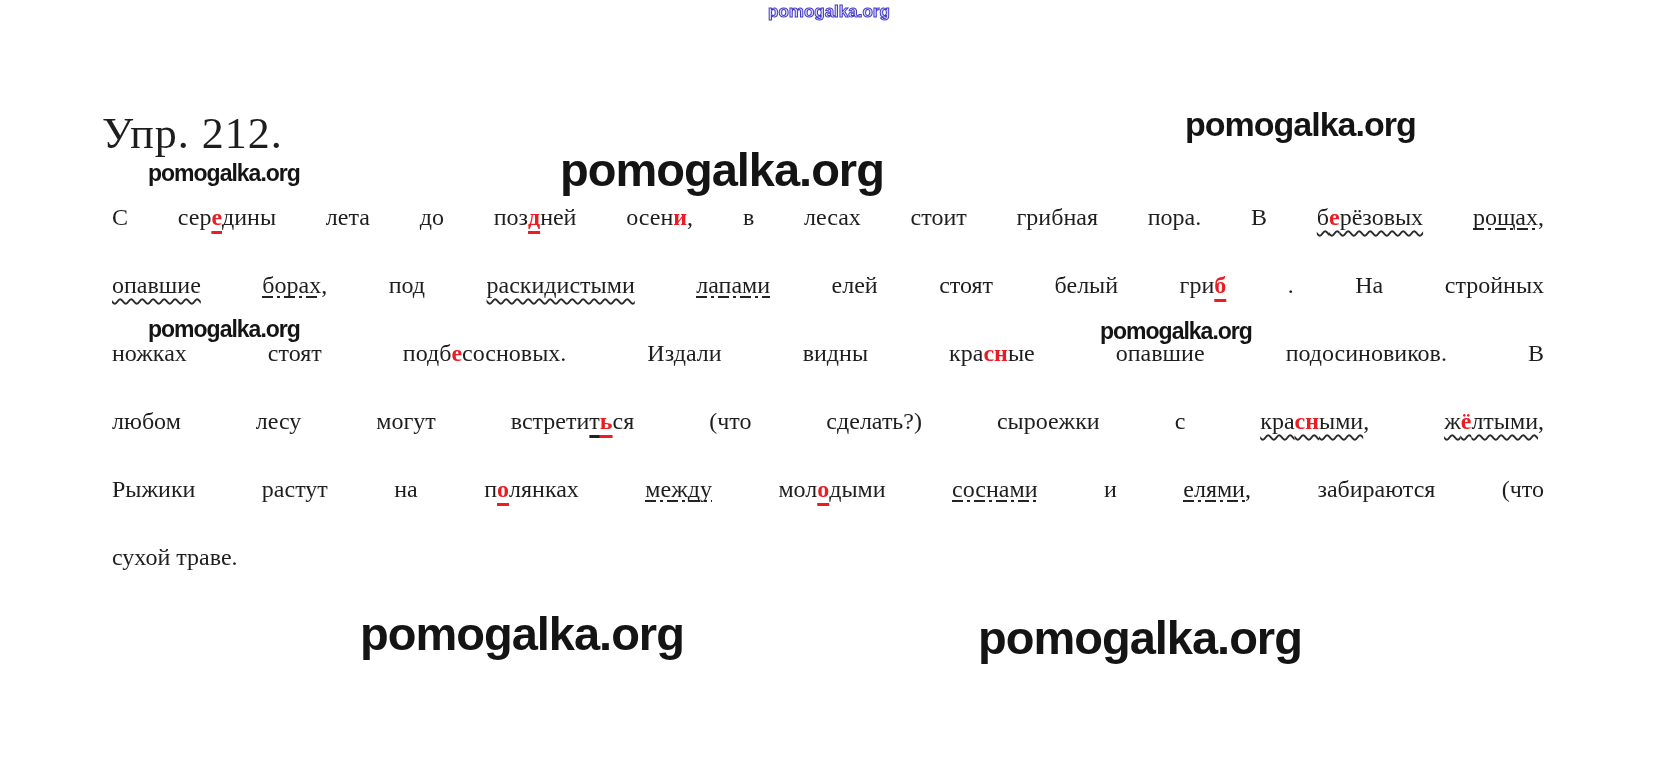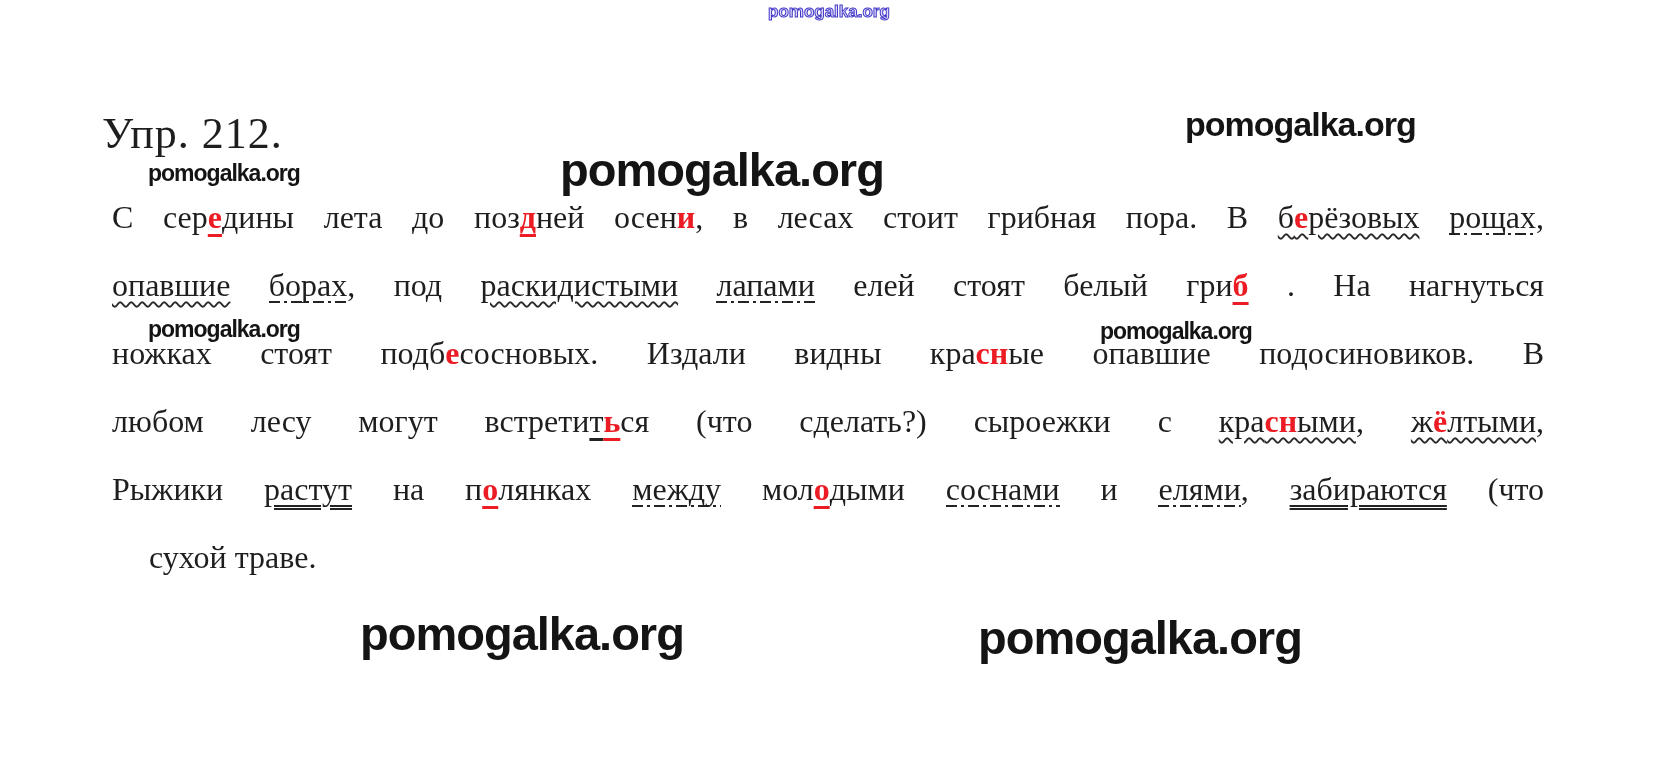--- a/index.html
+++ b/index.html
@@ -17,44 +17,44 @@
     left: 102px; top: 96px;
     font-size: 44px;
     letter-spacing: 1px;
     margin-top: 12px;
   }
 
   .exercise-text {
     position: absolute;
     left: 112px; top: 183px;
     width: 1432px;
-    font-size: 32px;
+    font-size: 24px;
     line-height: 68px;
   }
   .line { text-align: justify; text-align-last: justify; }
-  .line.no-just { text-align: left; text-align-last: left; margin-left: 37px; }
+  .line.no-just { text-align: left; text-align-last: left; }
 
   
   .seg-p  { }
   .seg-r  { color: var(--red, #ec1c24); font-weight: bold; }
   .seg-ru { color: var(--red, #ec1c24); font-weight: bold;
             text-decoration: underline; text-decoration-thickness: 3px; text-underline-offset: 6px; }
   .seg-bu { text-decoration: underline; text-decoration-thickness: 3px; text-underline-offset: 6px;
             text-decoration-color: #222; }
   .seg-w  { text-decoration: underline; text-decoration-style: wavy;
             text-decoration-color: #2a2a2a; text-decoration-thickness: 1.5px; text-underline-offset: 5px; }
   .seg-rw { color: var(--red, #ec1c24); font-weight: bold;
             text-decoration: underline; text-decoration-style: wavy;
             text-decoration-color: #2a2a2a; text-decoration-thickness: 1.5px; text-underline-offset: 5px; }
   .seg-dd { background-image: repeating-linear-gradient(90deg,
               #242424 0px, #242424 11px, transparent 11px, transparent 15px,
               #242424 15px, #242424 18px, transparent 18px, transparent 22px);
             background-size: 100% 2.5px; background-repeat: no-repeat;
             background-position: left bottom; }
-  .seg-dbl{ text-decoration: underline; text-decoration-style: double;
+  .seg-dbl{ text-decoration-style: double;
             text-decoration-thickness: 2px; text-underline-offset: 5px;
             text-decoration-color: #222; }
 
   
   .wm {
     position: absolute;
     font-family: "Liberation Sans", "DejaVu Sans", sans-serif;
     font-weight: 700;
     color: #141414;
     letter-spacing: -1px;
@@ -80,18 +80,18 @@
 <div class="wm wm-center-big">pomogalka.org</div>
 <div class="wm wm-mid-left">pomogalka.org</div>
 <div class="wm wm-mid-right">pomogalka.org</div>
 <div class="wm wm-bottom-left">pomogalka.org</div>
 <div class="wm wm-bottom-right">pomogalka.org</div>
 
 <div class="page-title">Упр. 212.</div>
 
 <div class="exercise-text">
     <div class="line"><span class="seg-p">С сер</span><span class="seg-ru">е</span><span class="seg-p">дины лета до поз</span><span class="seg-ru">д</span><span class="seg-p">ней осен</span><span class="seg-r">и</span><span class="seg-p">, в лесах стоит грибная пора. В </span><span class="seg-w">б</span><span class="seg-rw">е</span><span class="seg-w">рёзовых</span><span class="seg-p"> </span><span class="seg-dd">рощах</span><span class="seg-p">,</span></div>
-    <div class="line"><span class="seg-w">опавшие</span><span class="seg-p"> </span><span class="seg-dd">борах</span><span class="seg-p">, под </span><span class="seg-w">раскидистыми</span><span class="seg-p"> </span><span class="seg-dd">лапами</span><span class="seg-p"> елей стоят белый гри</span><span class="seg-ru">б</span><span class="seg-p"> . На нагнуться</span></div>
+    <div class="line"><span class="seg-w">опавшие</span><span class="seg-p"> </span><span class="seg-dd">борах</span><span class="seg-p">, под </span><span class="seg-w">раскидистыми</span><span class="seg-p"> </span><span class="seg-dd">лапами</span><span class="seg-p"> елей стоят белый гри</span><span class="seg-ru">б</span><span class="seg-p"> . На стройных</span></div>
     <div class="line"><span class="seg-p">ножках стоят подб</span><span class="seg-r">е</span><span class="seg-p">сосновых. Издали видны кра</span><span class="seg-r">сн</span><span class="seg-p">ые опавшие подосиновиков. В</span></div>
     <div class="line"><span class="seg-p">любом лесу могут встрети</span><span class="seg-bu">т</span><span class="seg-ru">ь</span><span class="seg-p">ся (что сделать?) сыроежки с </span><span class="seg-w">кра</span><span class="seg-rw">сн</span><span class="seg-w">ыми</span><span class="seg-p">, </span><span class="seg-w">ж</span><span class="seg-rw">ё</span><span class="seg-w">лтыми</span><span class="seg-p">,</span></div>
     <div class="line"><span class="seg-p">Рыжики </span><span class="seg-dbl">растут</span><span class="seg-p"> на п</span><span class="seg-ru">о</span><span class="seg-p">лянках </span><span class="seg-dd">между</span><span class="seg-p"> мол</span><span class="seg-ru">о</span><span class="seg-p">дыми </span><span class="seg-dd">соснами</span><span class="seg-p"> и </span><span class="seg-dd">елями</span><span class="seg-p">, </span><span class="seg-dbl">забираются</span><span class="seg-p"> (что</span></div>
     <div class="line no-just"><span class="seg-p">сухой траве.</span></div>
   </div>
 
 </body></html>

